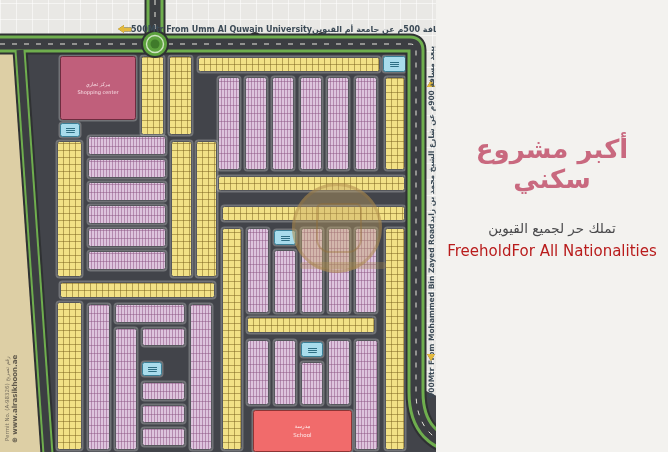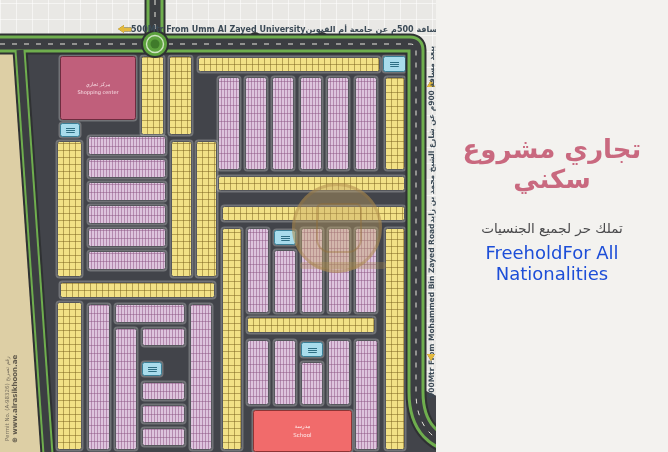--- a/index.html
+++ b/index.html
@@ -6,21 +6,21 @@
   body{font-family:"DejaVu Sans",sans-serif;background:#dfdedd;}
   #stage{position:relative;width:668px;height:452px;overflow:hidden;background:#e9e8e5;}
   .bg-grid{position:absolute;inset:0;background:
     repeating-linear-gradient(90deg,rgba(255,255,255,.55) 0 1px,transparent 1px 16px),
     repeating-linear-gradient(0deg,rgba(255,255,255,.55) 0 1px,transparent 1px 16px);}
   
   .panel{position:absolute;left:436px;top:0;width:232px;height:452px;background:#f3f2ef;}
   .panel .h1{position:absolute;left:0;top:134px;width:100%;text-align:center;font-size:26px;font-weight:bold;direction:rtl;}
   .panel .h2{position:absolute;left:0;top:166px;width:100%;text-align:center;font-size:25px;font-weight:bold;color:#3b3b3d;direction:rtl;}
   .panel .s1{position:absolute;left:0;top:220px;width:100%;text-align:center;font-size:13.5px;color:#4a4a4c;direction:rtl;}
-  .panel .s2{position:absolute;left:0;top:242px;width:100%;text-align:center;font-size:18px;color:#1d4ed8;}
+  .panel .s2{position:absolute;left:0;top:242px;width:100%;text-align:center;font-size:15px;color:#b91c1c;}
   
   .beige{position:absolute;left:0;top:0;width:60px;height:452px;background:#ddcfa5;
     clip-path:polygon(0 54px,21px 54px,52px 452px,0 452px);}
   
   .base{position:absolute;left:0;top:0;width:600px;height:452px;background:#42444a;
     clip-path:polygon(20px 44px,424px 44px,424px 390px,556px 452px,46px 452px);}
   
   .blk{position:absolute;border:1px solid #55575c;border-radius:2.5px;box-shadow:0 0 0 1.5px rgba(236,236,236,.28);box-sizing:border-box;}
   .blk-yellow{background-color:#f2e186;background-image:
     repeating-linear-gradient(90deg,transparent 0 5px,rgba(122,98,30,.5) 5px 6px),
@@ -163,21 +163,21 @@
 
   <div class="wm-circle"></div>
   <div class="wm-glyph"></div>
   <div class="wm-text"></div>
 
   <div class="toplabel">
     <span class="arr-left">
         <span class="tip"></span>
         <span class="tail"></span>
       </span>
-    <span class="txt">500Mtr From Umm Al Zayed University</span>
+    <span class="txt">500Mtr From Umm Al Quwain University</span>
     <span class="txt-ar">يبعد مسافة 500م عن جامعة أم القيوين</span>
     <span class="arr-left">
         <span class="tip"></span>
         <span class="tail"></span>
       </span>
   </div>
 
   <div class="arr-up"></div>
   <div class="vlabel">
     <span>900Mtr From Mohammed Bin Zayed Road</span>
@@ -185,17 +185,17 @@
     <span>يبعد مسافة 900م عن شارع الشيخ محمد بن زايد</span>
   </div>
   <div class="arr-down"></div>
 
   <div class="weblabel">
     <span class="l2">Permit No. (A-98326) رقم تصريح</span>
     <span class="l1">⊕ www.alrasikhoon.ae</span>
   </div>
 
   <div class="panel">
-    <div class="h1" style="color: rgb(201, 105, 127);">تجاري مشروع سكني</div>
-    <div class="s1">تملك حر لجميع الجنسيات</div>
+    <div class="h1" style="color: rgb(201, 105, 127);">أكبر مشروع سكني</div>
+    <div class="s1">تملك حر لجميع القيوين</div>
     <div class="s2">FreeholdFor All Nationalities</div>
   </div>
 </div>
 
 </body></html>

